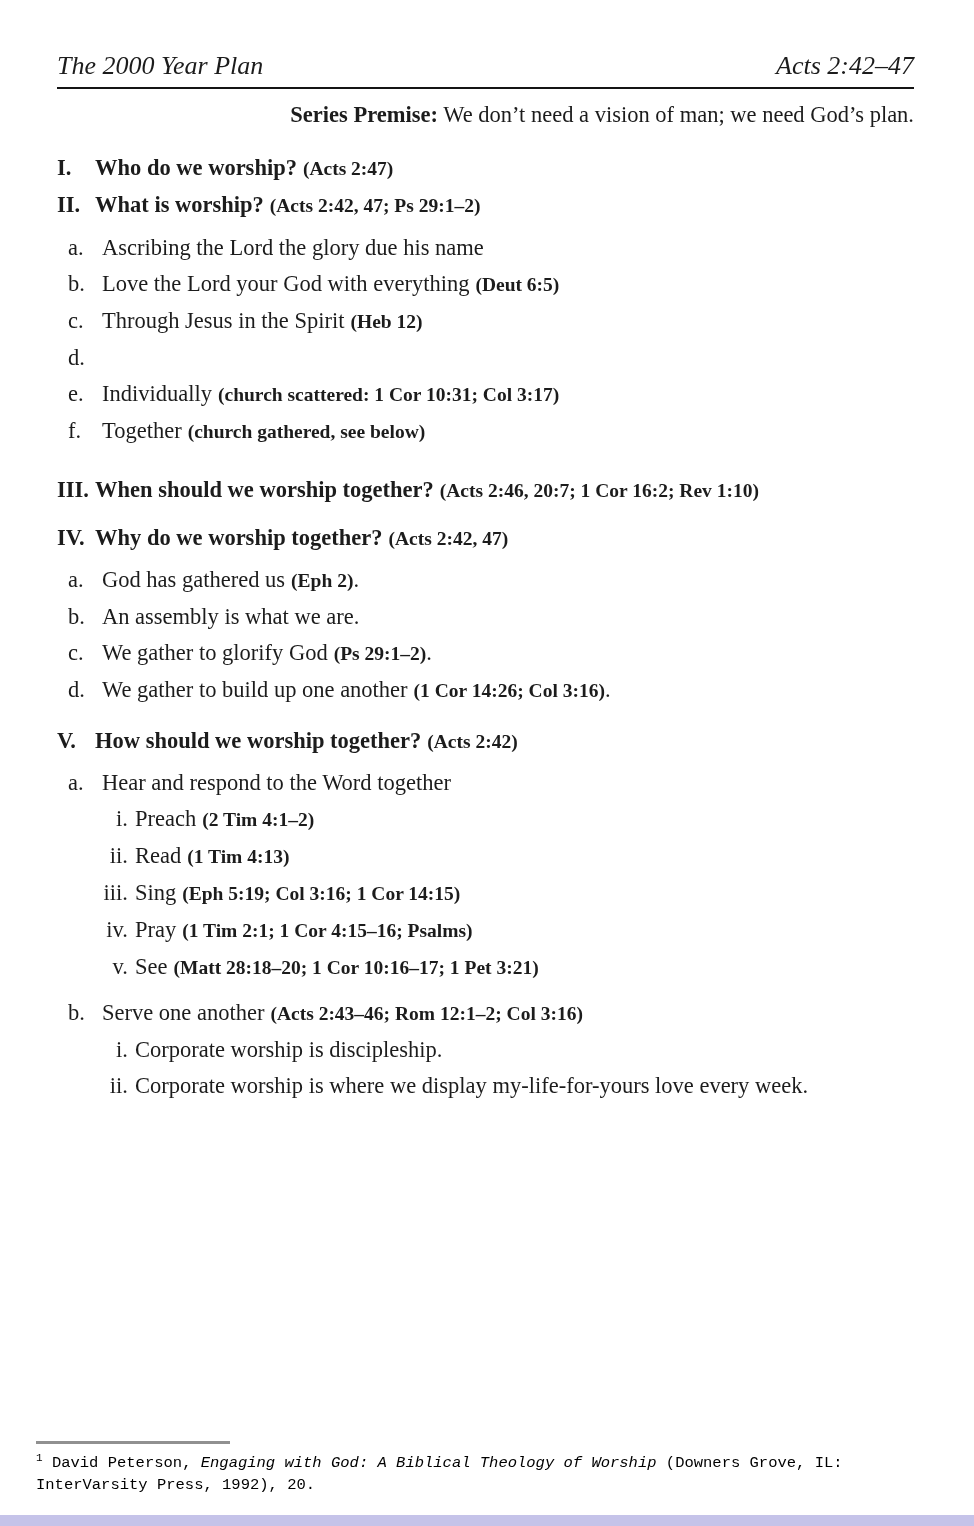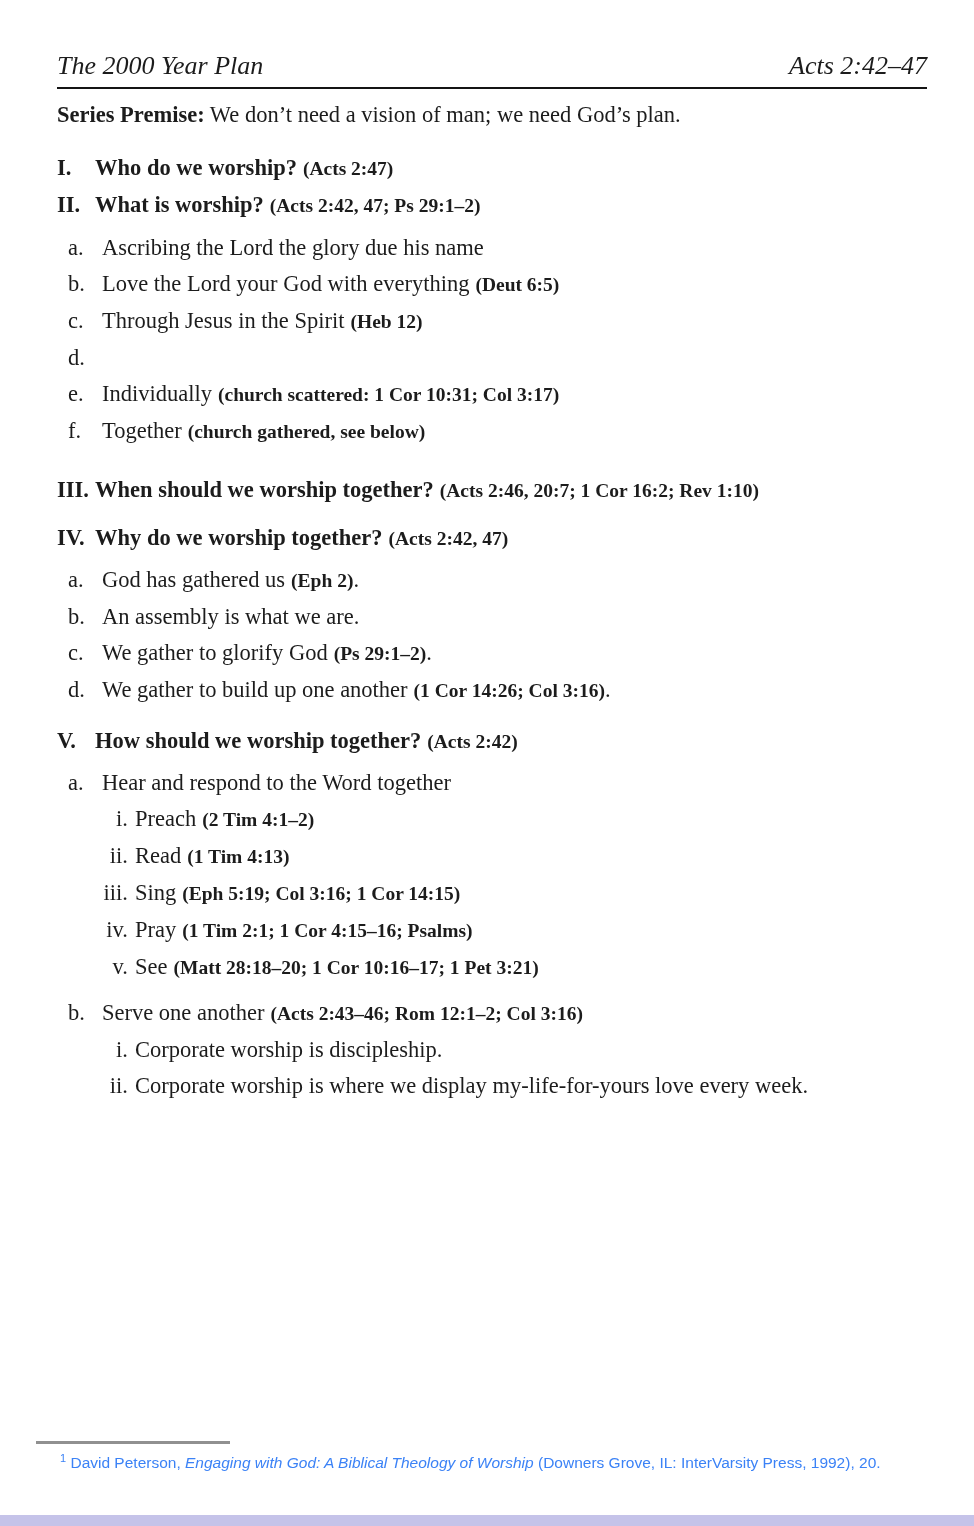--- a/index.html
+++ b/index.html
@@ -4,37 +4,37 @@
 <style>
   html, body { margin: 0; padding: 0; }
   body {
     width: 974px; height: 1526px;
     background: #ffffff;
     position: relative;
     overflow: hidden;
     font-family: "Liberation Serif", "DejaVu Serif", serif;
     color: #1c1c1c;
   }
-  .page { padding: 0 47px 0 57px; }
+  .page { padding: 0 60px 0 57px; }
 
   
   .hdr {
     display: flex; justify-content: space-between; align-items: baseline;
     padding-top: 50px; padding-bottom: 5px;
     border-bottom: 2.5px solid #141414;
     font-style: italic; font-size: 26px; line-height: 32px;
   }
 
   
   .title {
     text-align: center; font-size: 30px; line-height: 36px;
     margin-top: 19px; font-weight: 400;
   }
   .premise {
-    text-align: left; font-size: 22.5px; line-height: 30px; margin-top: 11px;
+    text-align: right; font-size: 22.5px; line-height: 30px; margin-top: 11px;
   }
   .mainpoint {
     font-size: 22.5px; line-height: 33px; margin-top: 19px;
   }
   .b { font-weight: 700; }
   .i { font-style: italic; }
 
   
   .row {
     display: flex; align-items: baseline;
@@ -63,22 +63,22 @@
 
   .wrapnarrow .txt { max-width: 730px; }
 
   
   .fnsep {
     position: absolute; left: 36px; top: 1441px;
     width: 194px; height: 2.5px; background: #909090;
   }
   .footnote {
     position: absolute; left: 36px; top: 1452px; right: 40px;
-    font-family: Liberation Sans, sans-serif;
-    font-size: 15.5px; line-height: 22px; color: #3b82f6; margin-left: 24px;
+    font-family: Liberation Mono, monospace;
+    font-size: 15.5px; line-height: 22px; color: #000000;
   }
   .footnote sup { font-size: 11px; line-height: 0; }
   .fn-title { font-style: italic; }
 
   
   .bottombar {
     position: absolute; left: 0; bottom: 0;
     width: 974px; height: 11px; background: #c5c3e9;
   }
 </style>

